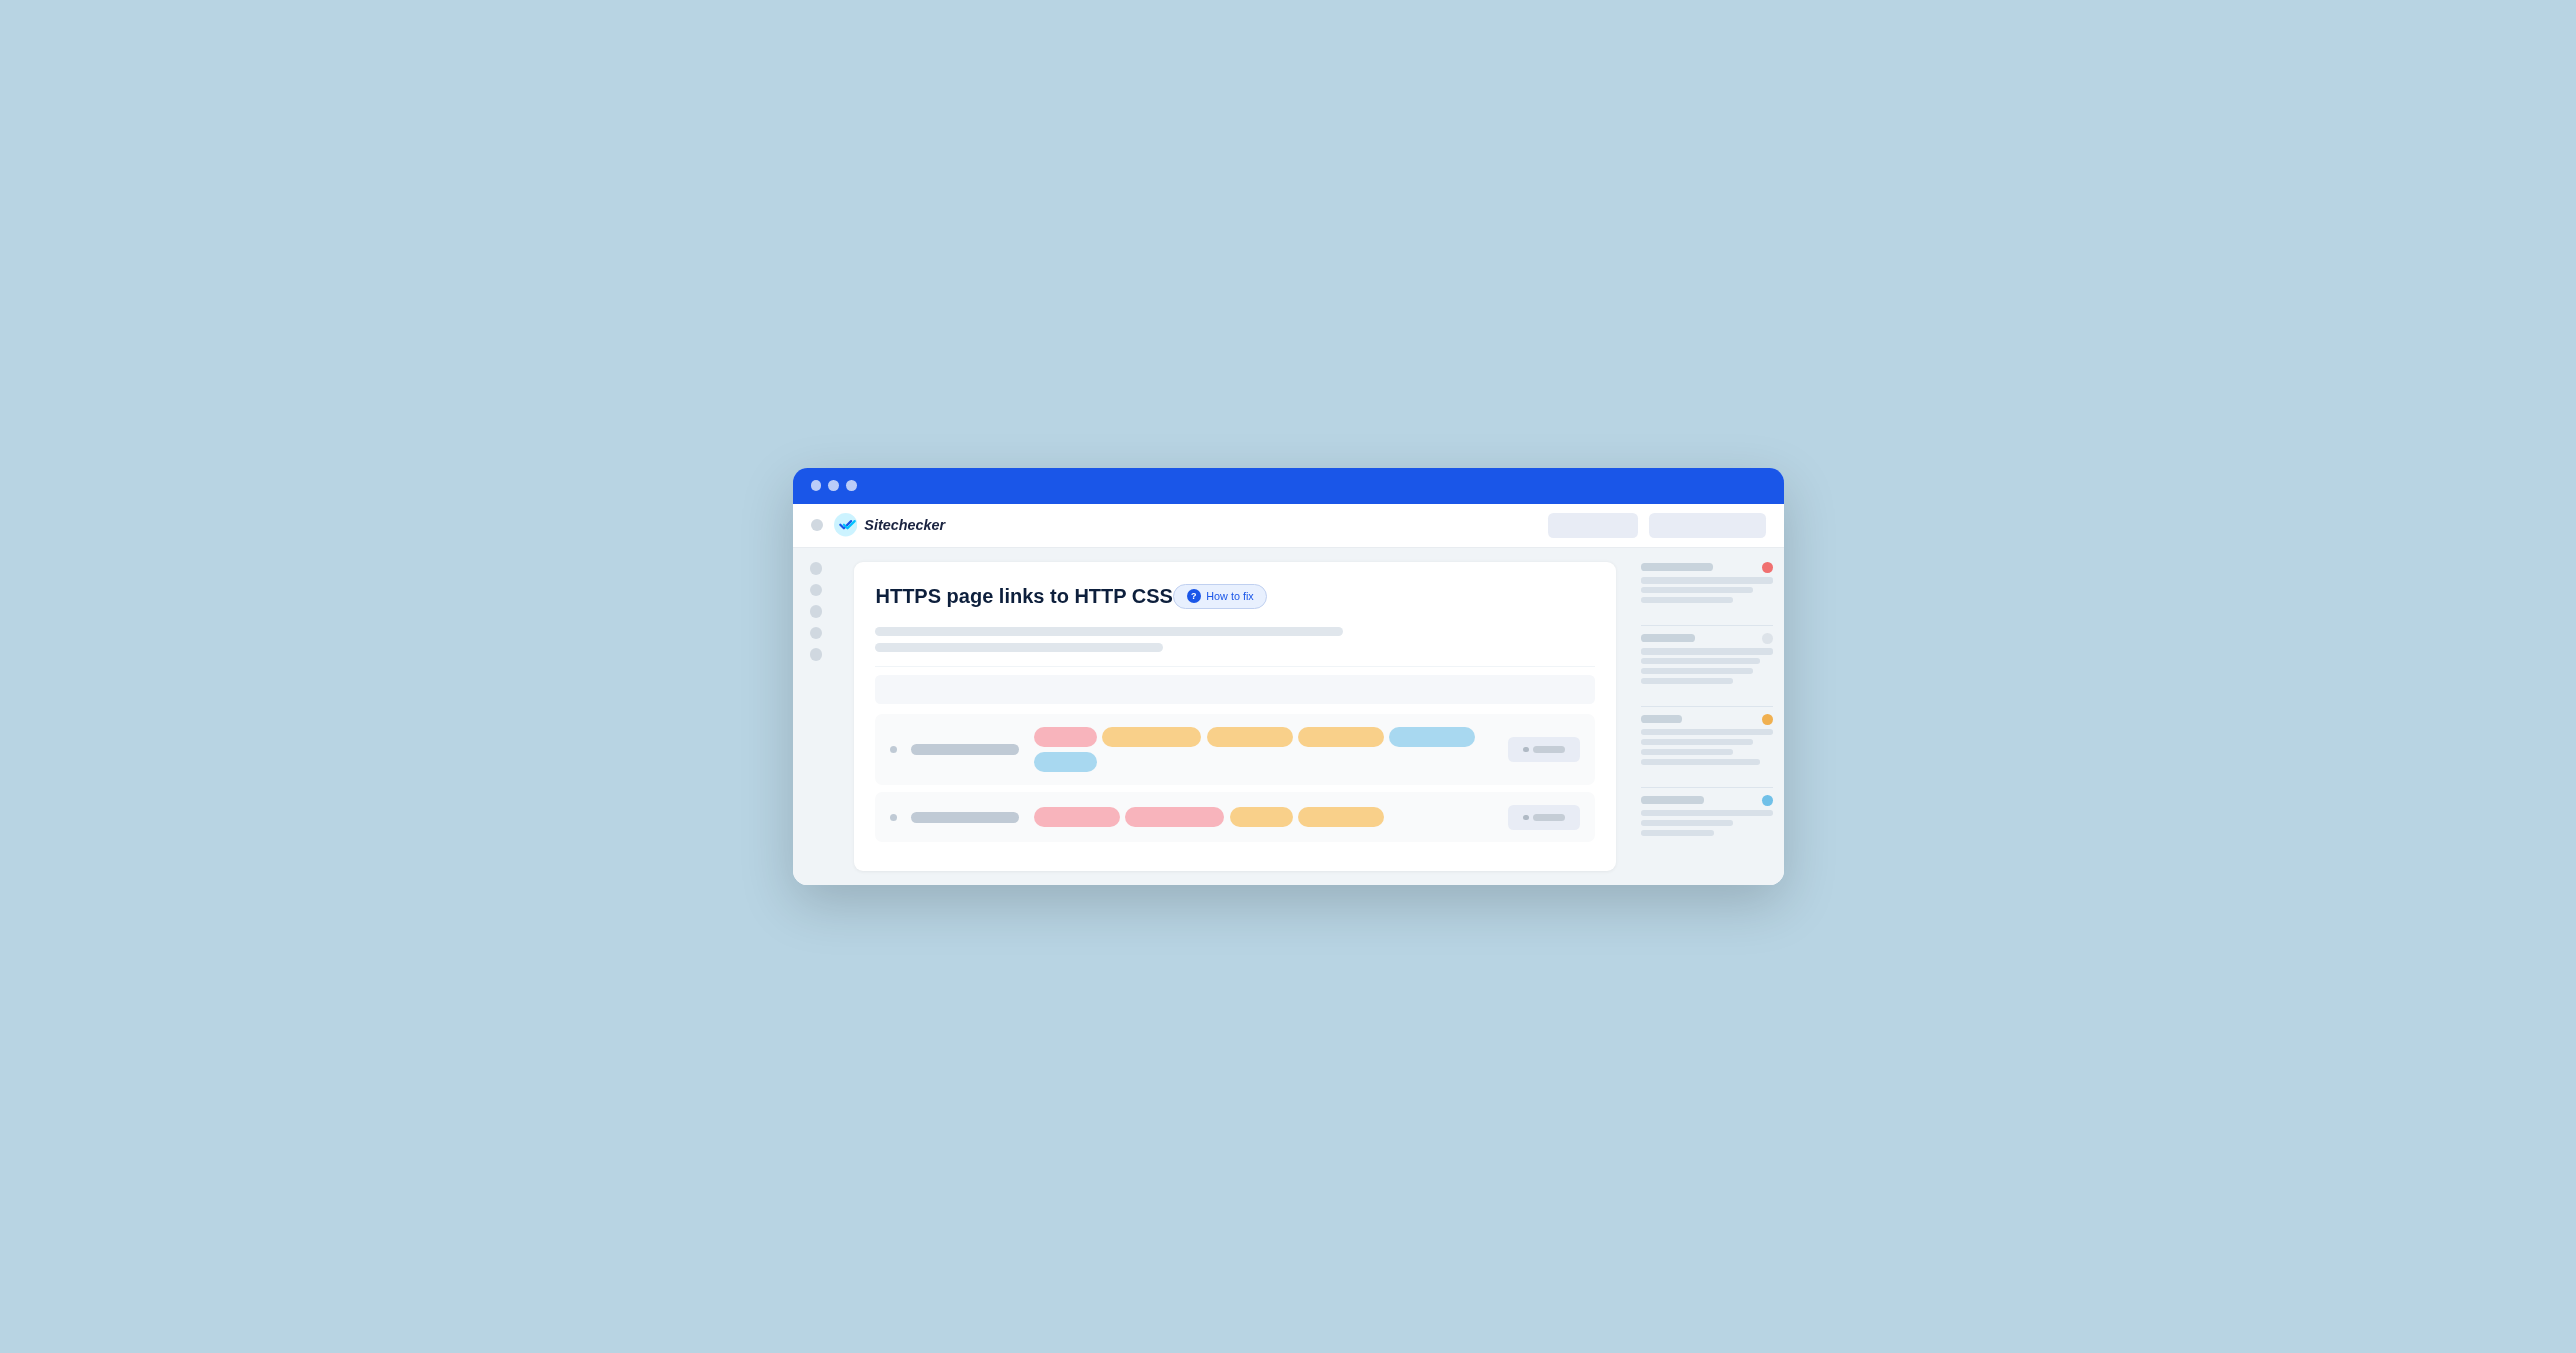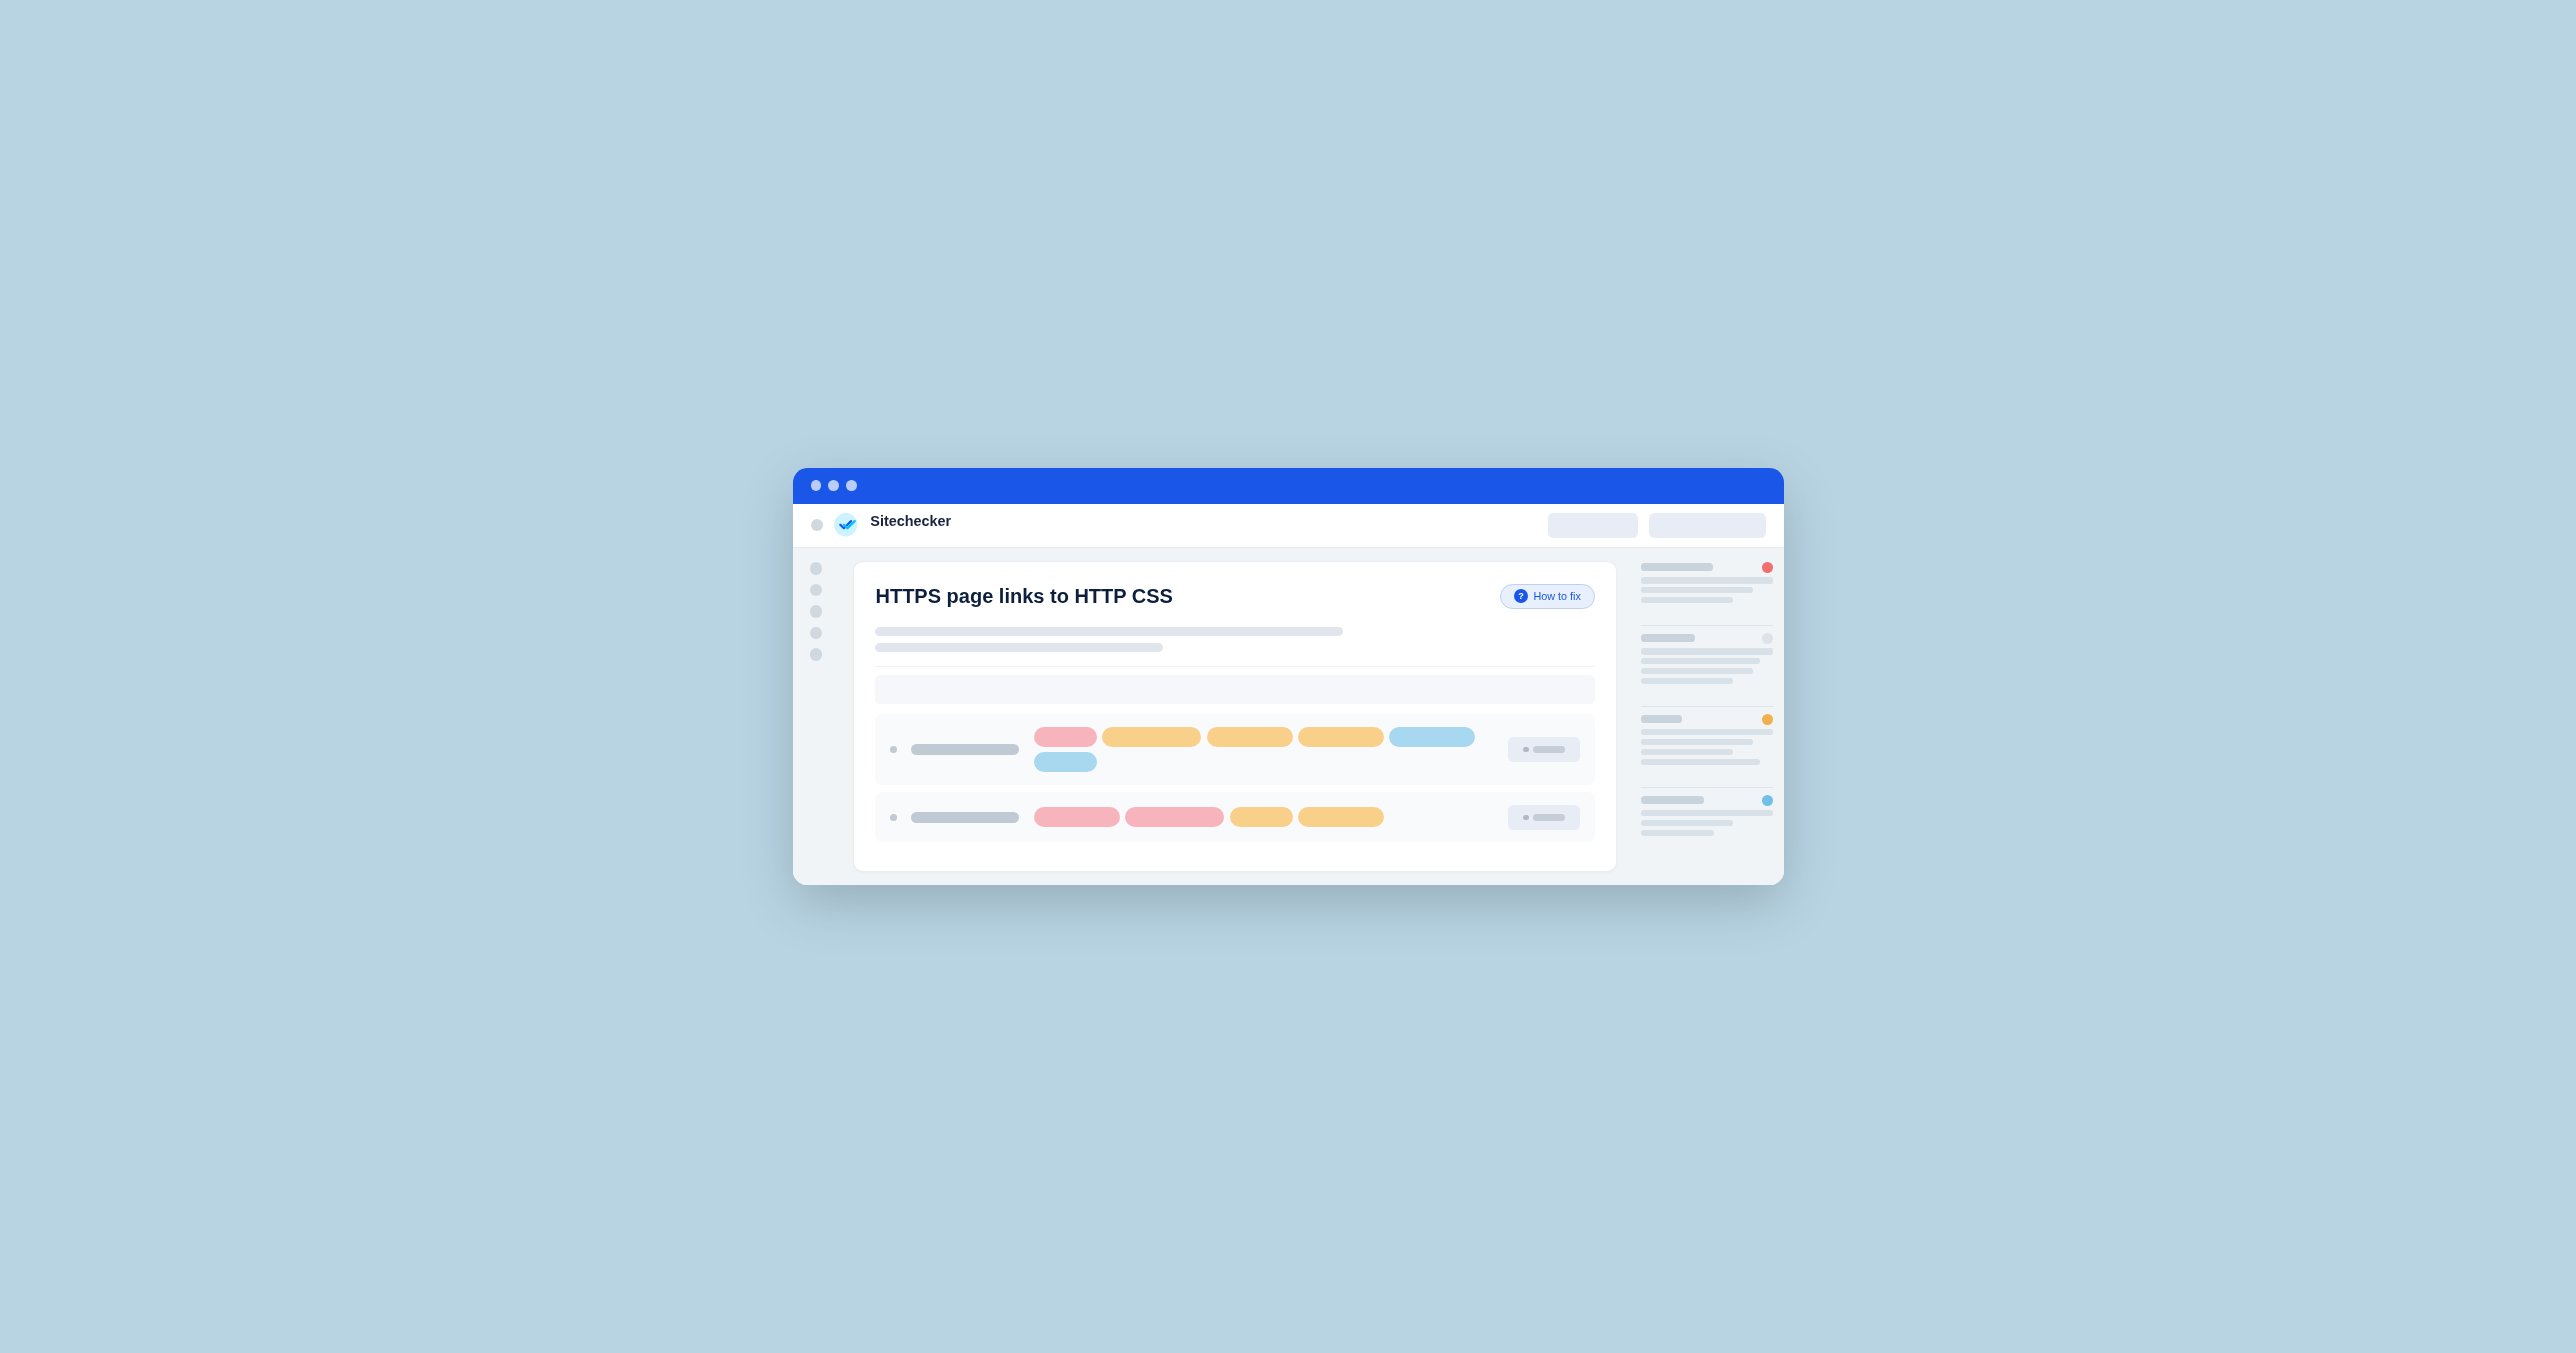--- a/index.html
+++ b/index.html
@@ -65,21 +65,23 @@
       background: #ffffff;
       display: flex;
       align-items: center;
       padding: 9px 18px;
       gap: 10.8px;
       border-bottom: 0.9px solid #e8ecf0;
     }
 
     .navbar-logo {
       display: flex;
-      gap: 13px;
+      align-items: center;
+      gap: 7px;
+      font-style: italic;
     }
 
     .nav-circle {
       width: 12.6px;
       height: 12.6px;
       border-radius: 50%;
       background: #d0d8e0;
     }
 
     .logo-icon {
@@ -121,21 +123,20 @@
       margin: 14.4px;
       border-radius: 9px;
       padding: 21.6px;
       box-shadow: 0 0.9px 3.6px rgba(0,0,0,0.06);
     }
 
     
     .page-title-row {
       display: flex;
       align-items: center;
-      justify-content: space-between;
       margin-bottom: 18px;
     }
 
     .page-title {
       font-size: 20px;
       font-weight: 800;
       color: #0d1f3c;
     }
 
     .how-to-fix-btn {

